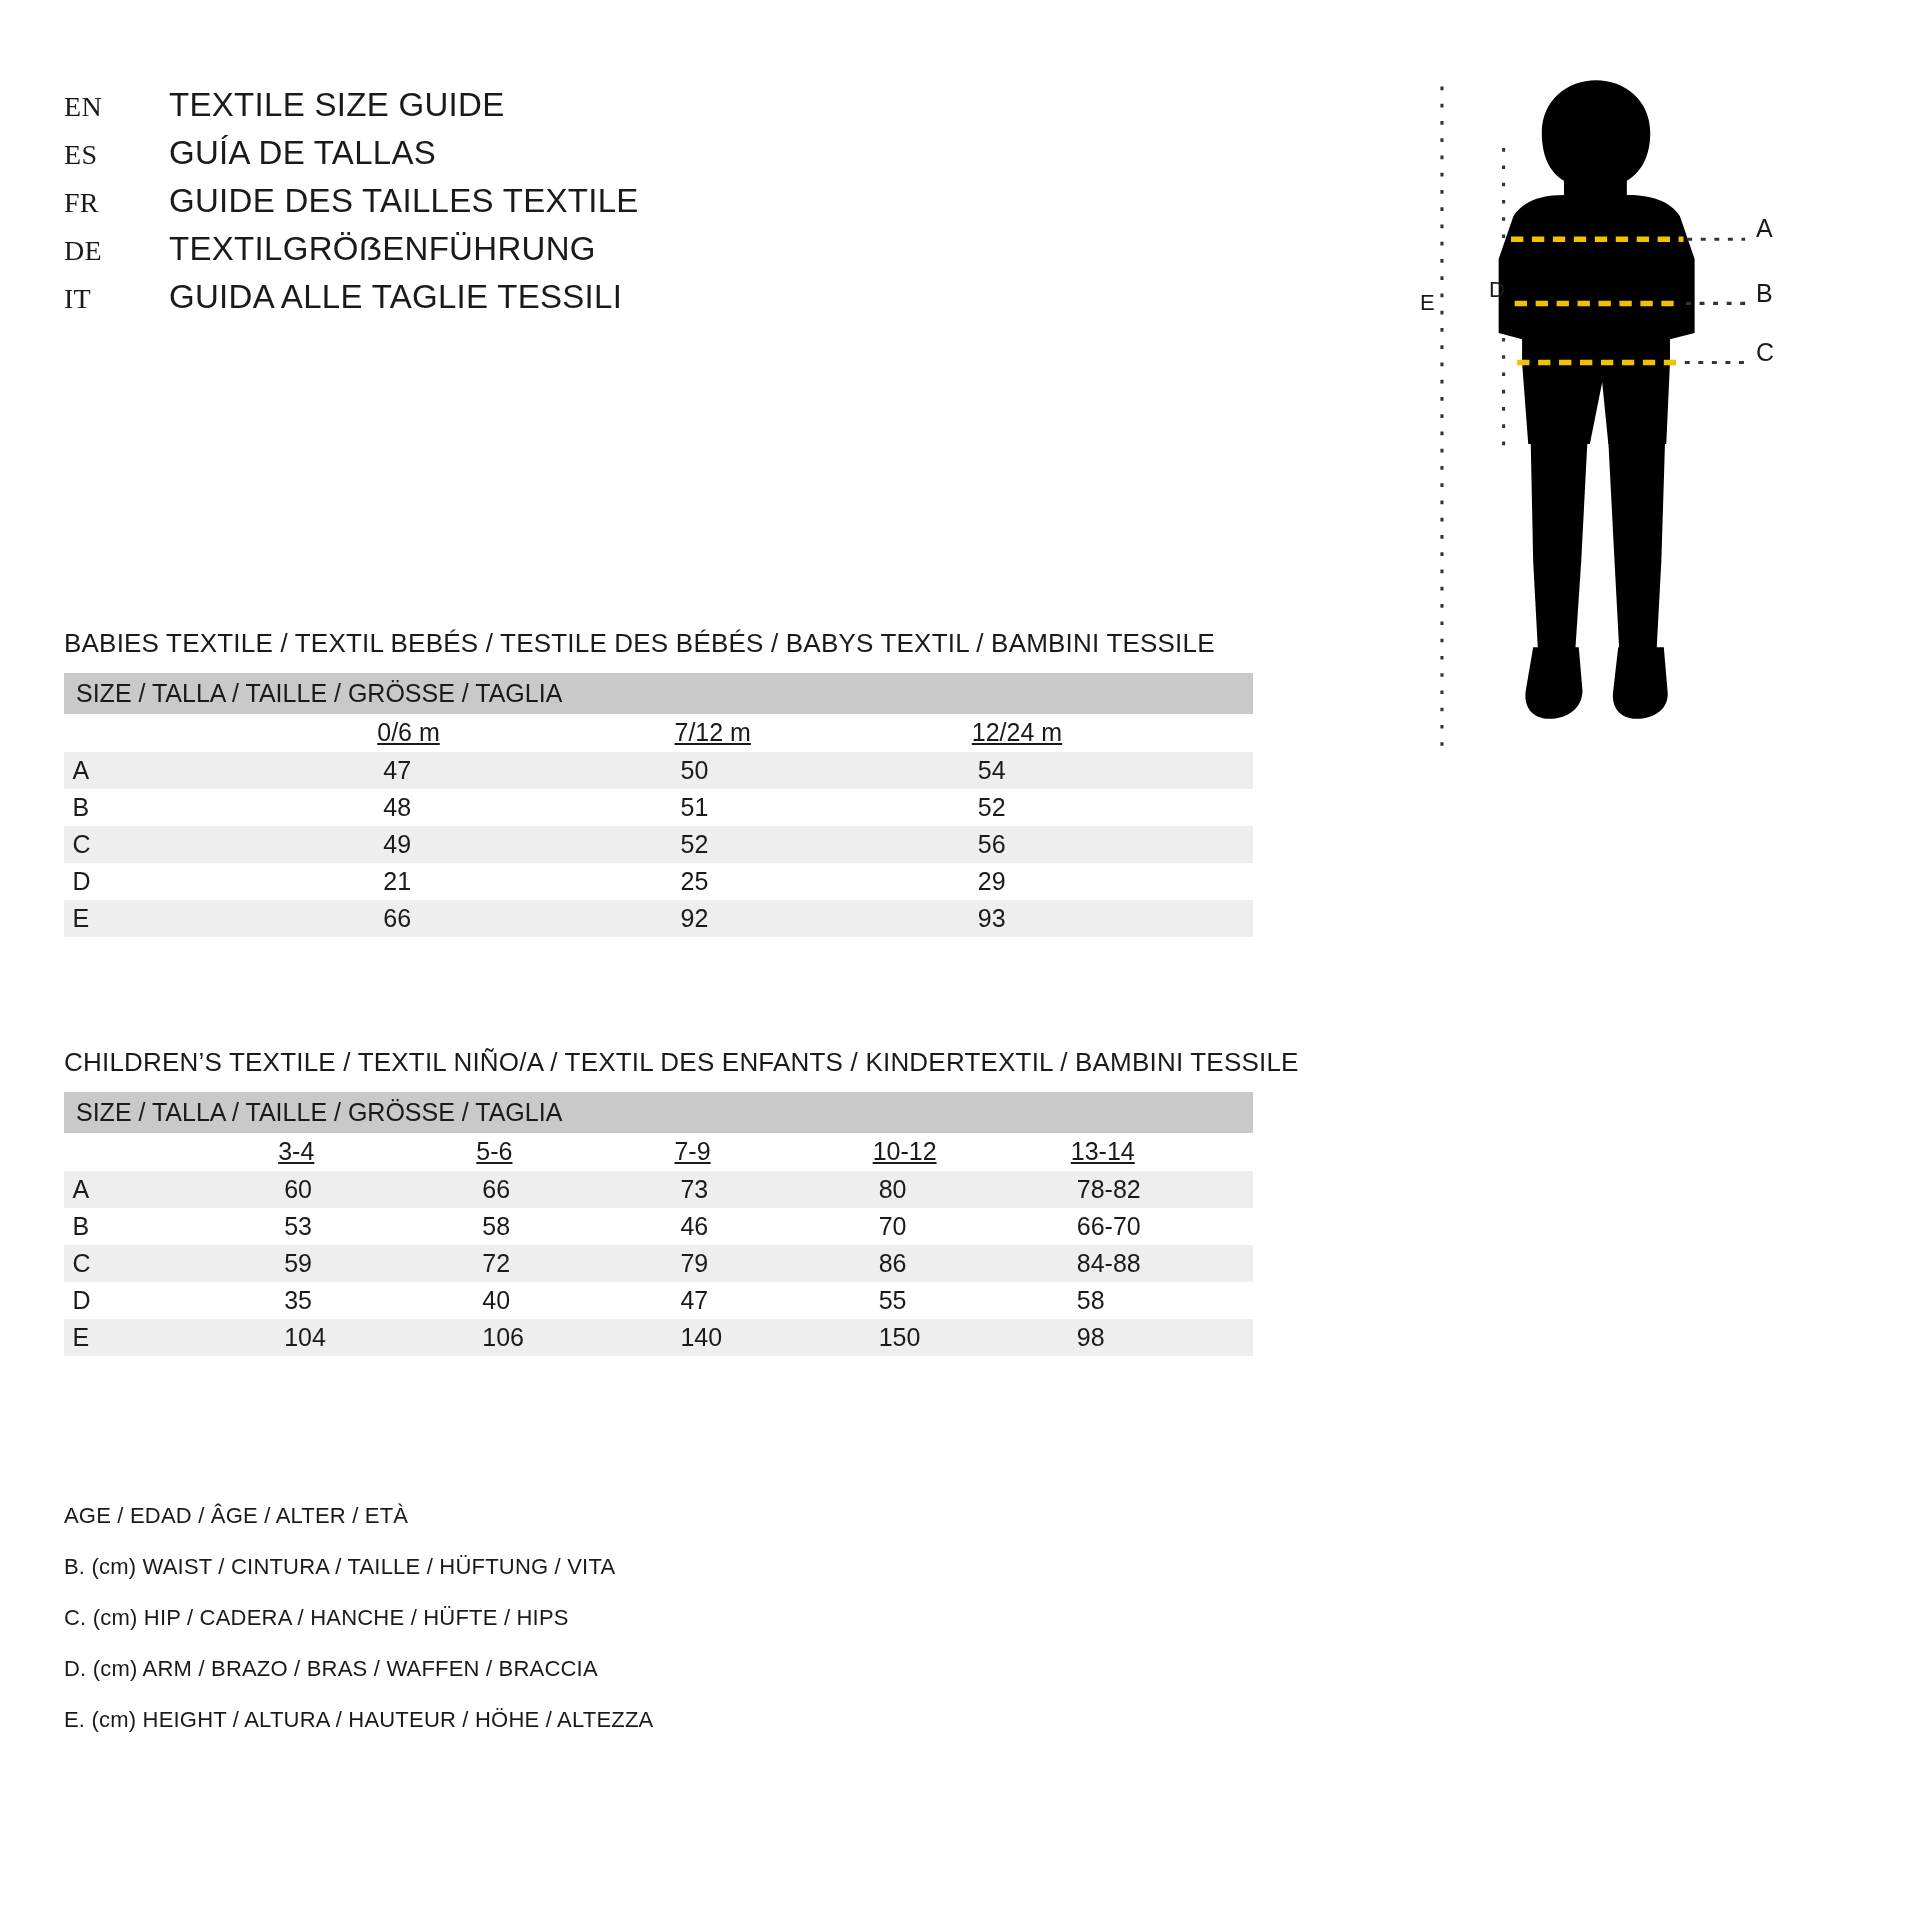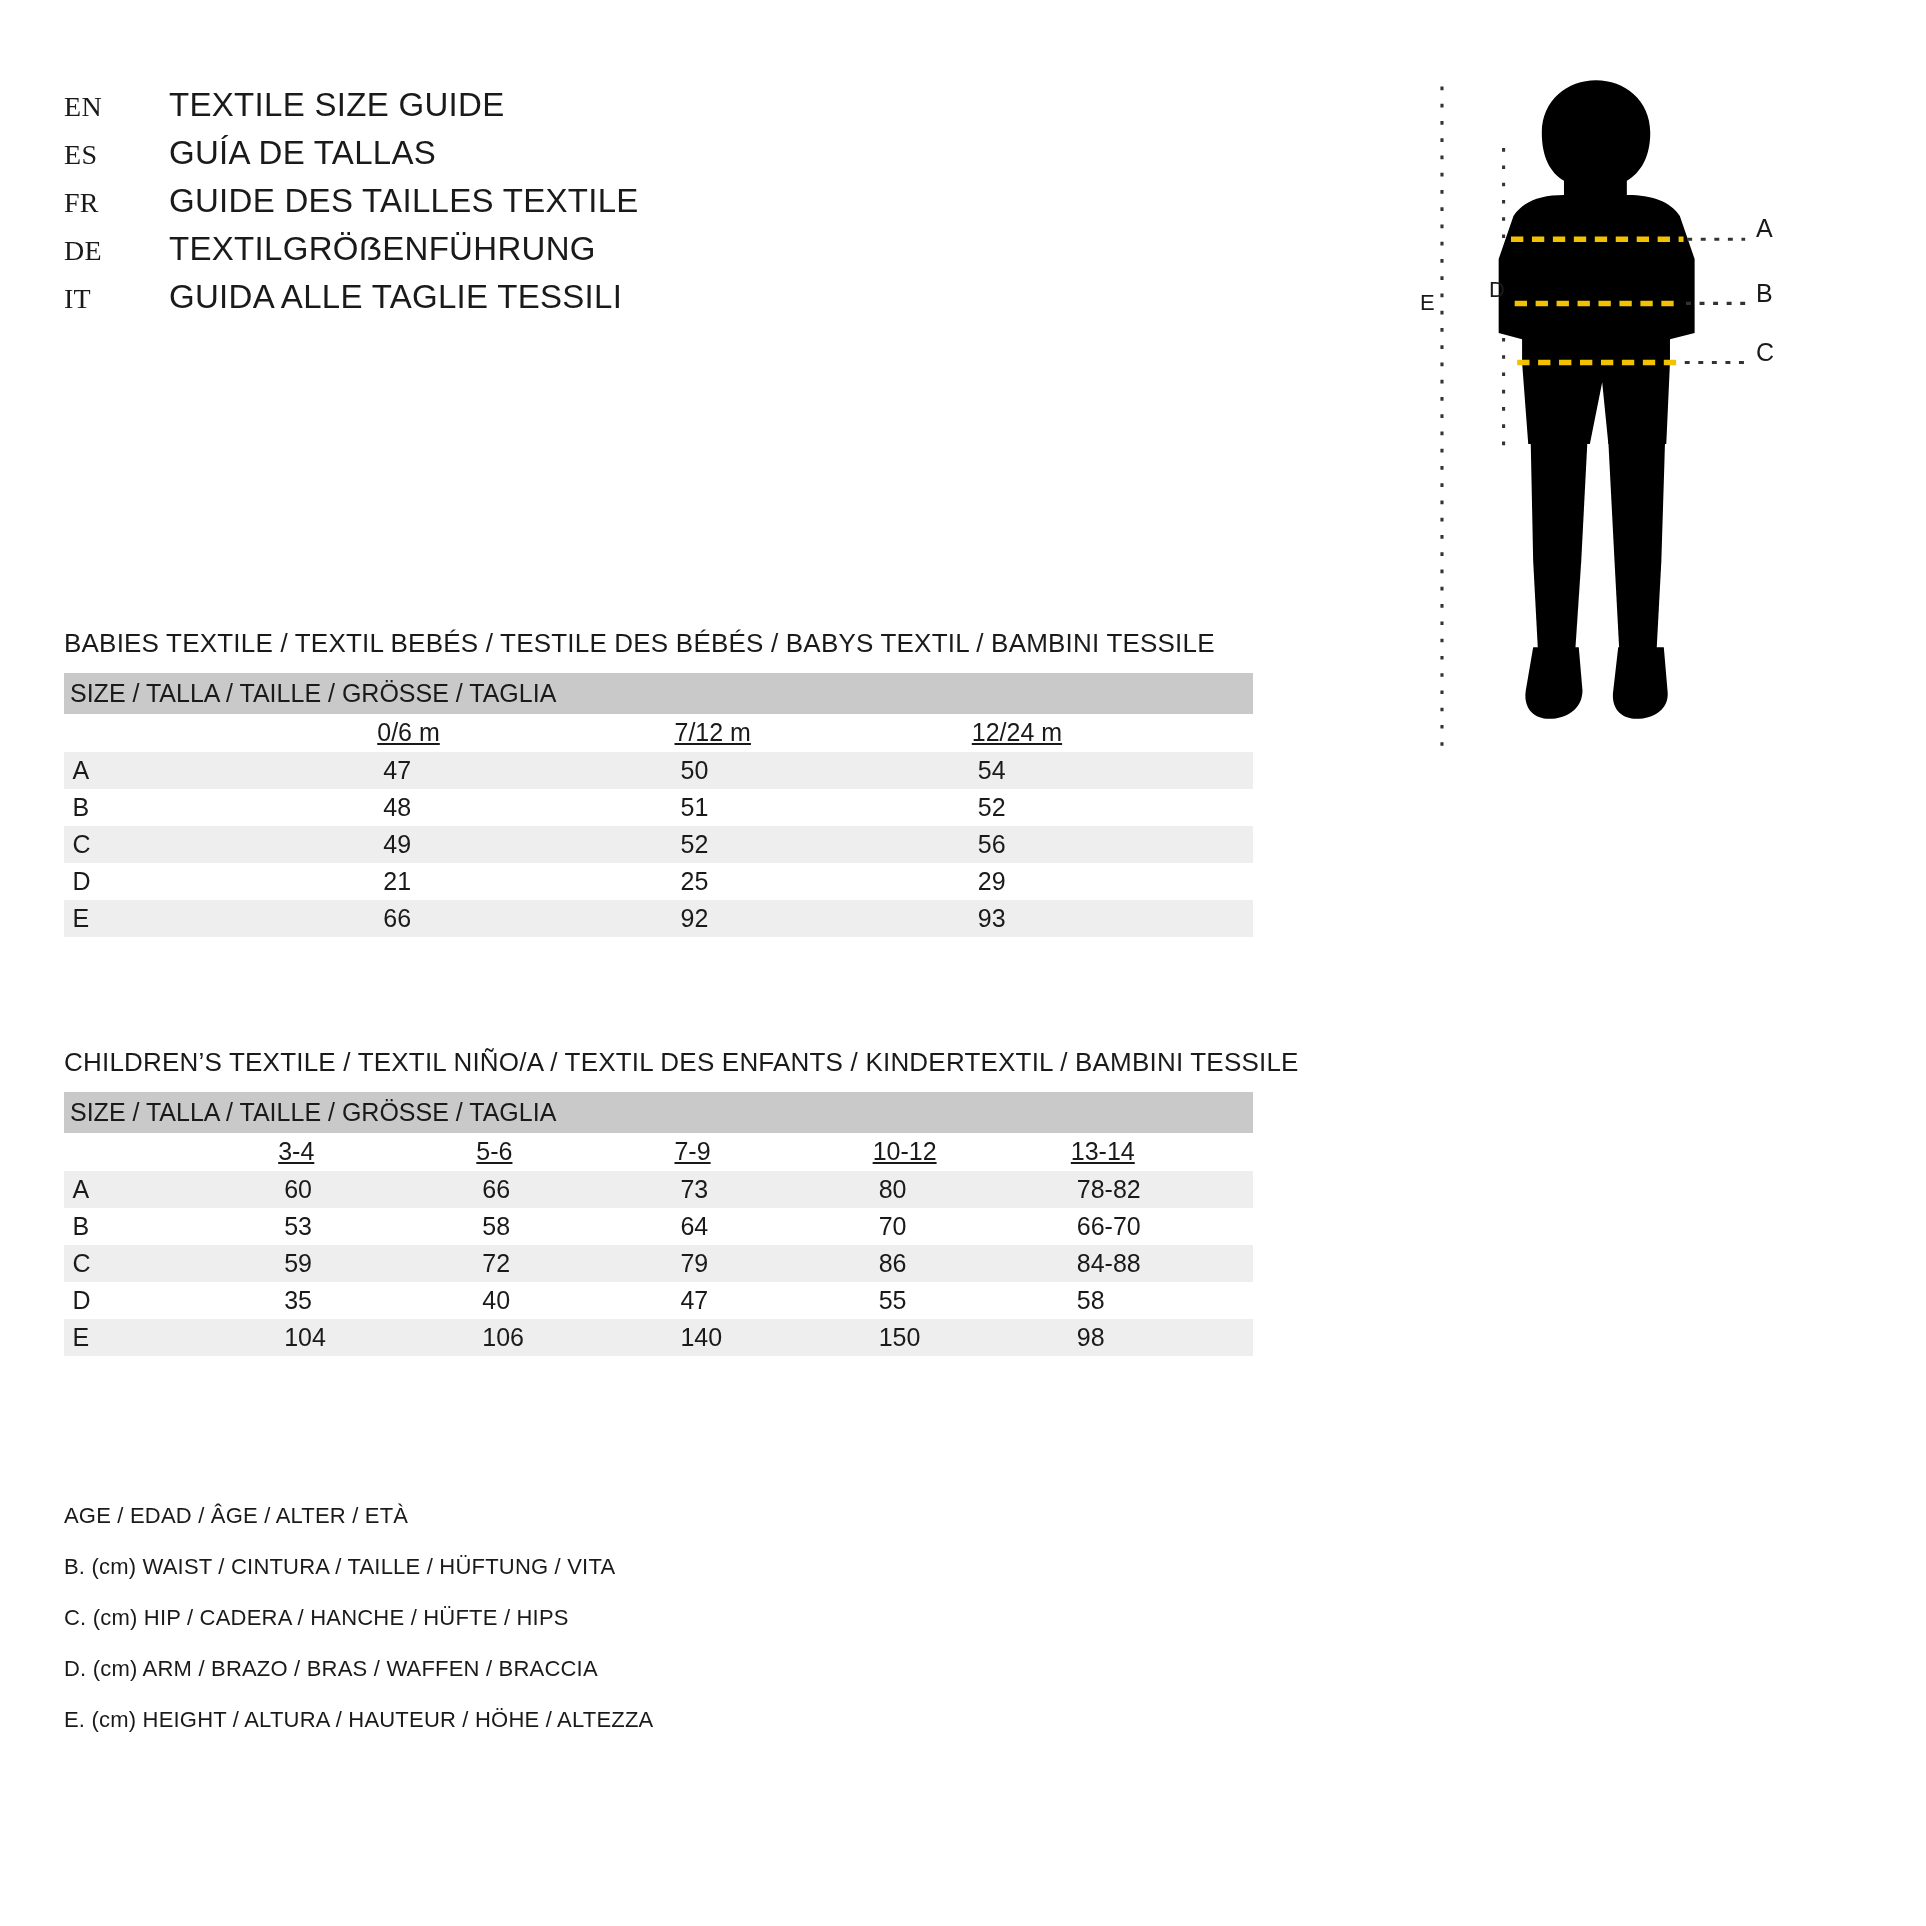--- a/index.html
+++ b/index.html
@@ -73,21 +73,21 @@
   table.size-table td {
     font-size: 25px;
     padding: 0;
     height: 37px;
     vertical-align: middle;
   }
   tr.header-row td {
     background: #c9c9c9;
     font-size: 25px;
     height: 41px;
-    padding-left: 6px;
+    padding-left: 12px;
   }
   tr.cols-row td { background: #ffffff; height: 38px; text-decoration: underline; }
   tr.zebra-dark td { background: #eeeeee; }
   tr.zebra-light td { background: #ffffff; }
 
   .c-label { width: 62px; padding-left: 8.6px !important; }
   .c-val   { width: 209px; }
   .val-inner { display: block; padding-left: 22px; }
   .col-inner { display: block; padding-left: 16px; }
 
@@ -298,21 +298,21 @@
     </tr>
     <tr class="zebra-light">
       <td class="c-label">B</td>
       <td>
             <span class="val-inner">53</span>
           </td>
       <td>
             <span class="val-inner">58</span>
           </td>
       <td>
-            <span class="val-inner">64</span>
+            <span class="val-inner">46</span>
           </td>
       <td>
             <span class="val-inner">70</span>
           </td>
       <td>
             <span class="val-inner">66-70</span>
           </td>
     </tr>
     <tr class="zebra-dark">
       <td class="c-label">C</td>

